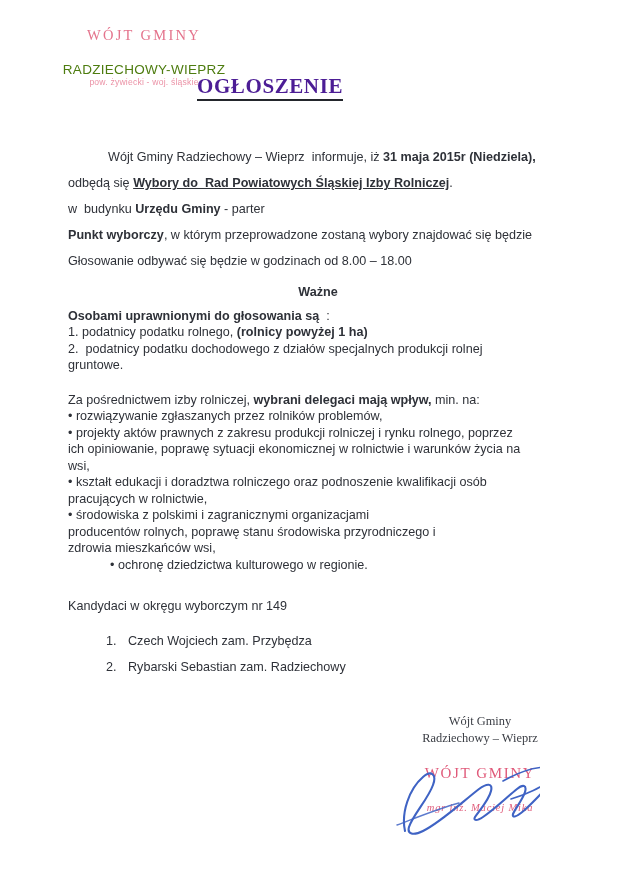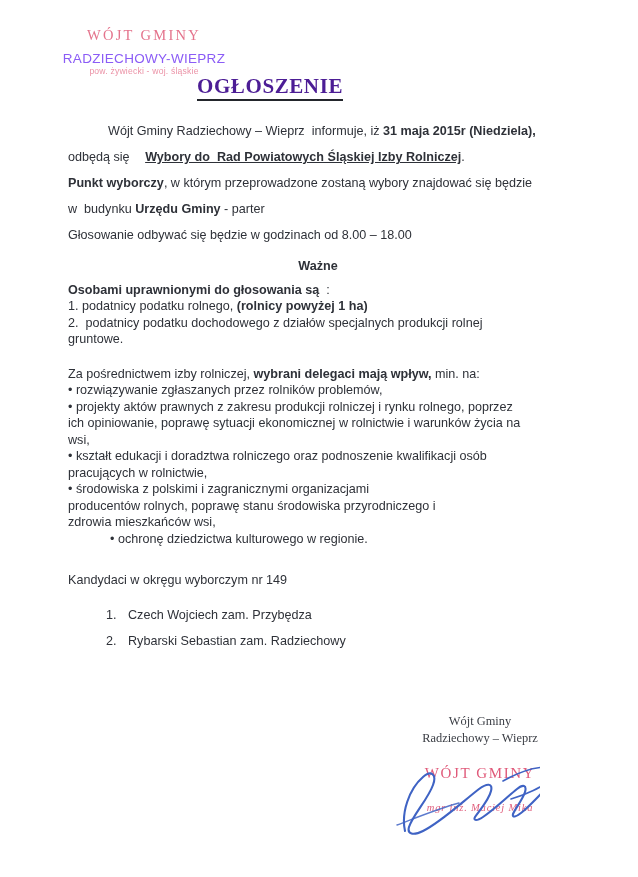--- a/index.html
+++ b/index.html
@@ -35,22 +35,22 @@
     font-size: 14.5px;
     letter-spacing: 2.3px;
     font-weight: 400;
     color: #e4738c;
     white-space: nowrap;
   }
   .stamp-line2 {
     font-family: "Liberation Sans", sans-serif;
     font-size: 13.5px;
     letter-spacing: 0.3px;
-    color: #8b5cf6;
-    margin-top: 8px;
+    color: #4d7c0f;
+    margin-top: 19px;
     white-space: nowrap;
   }
   .stamp-line3 {
     font-family: Liberation Sans, sans-serif;
     font-size: 8.6px;
     letter-spacing: 0.2px;
     color: #eb92a6;
     margin-top: 1px;
     white-space: nowrap;
   }
@@ -70,31 +70,31 @@
   }
   .doc-title span {
     border-bottom: 2px solid #23262c;
     padding-bottom: 1px;
   }
 
   
   .body-area {
     position: absolute;
     left: 68px;
-    top: 118px;
+    top: 144px;
     width: 500px;
     font-size: 12.6px;
     line-height: 1.0;
   }
   .ln {
     white-space: pre-wrap;
     margin: 0;
   }
   b, .b { font-weight: bold; }
-  .bu { font-weight: bold; text-decoration: underline; margin-left: 12px; }
+  .bu { font-weight: bold; text-decoration: underline; }
 
   .p-intro { margin-bottom: 0; }
   .p-intro .ln { line-height: 26px; }
   .indent-first { padding-left: 40px; }
 
   .p-point .ln { line-height: 26px; }
 
   .p-wazne {
     margin-top: 12px;
     text-align: center;
@@ -193,22 +193,22 @@
   </div>
 
   <div class="body-area">
 
     <div class="p-intro">
       <p class="ln indent-first"><span>Wójt Gminy Radziechowy – Wieprz  informuje, iż </span><b>31 maja 2015r (Niedziela),</b></p>
       <p class="ln"><span>odbędą się </span><span class="bu">Wybory do  Rad Powiatowych Śląskiej Izby Rolniczej</span><span>.</span></p>
     </div>
 
     <div class="p-point">
+      <p class="ln"><span>w  budynku </span><b>Urzędu Gminy</b><span> - parter</span></p>
       <p class="ln"><b>Punkt wyborczy</b><span>, w którym przeprowadzone zostaną wybory znajdować się będzie</span></p>
-      <p class="ln"><span>w  budynku </span><b>Urzędu Gminy</b><span> - parter</span></p>
       <p class="ln">Głosowanie odbywać się będzie w godzinach od 8.00 – 18.00</p>
     </div>
 
     <div class="p-wazne">Ważne</div>
 
     <div class="block-osoby">
       <p class="ln"><b>Osobami uprawnionymi do głosowania są</b><span>  :</span></p>
       <p class="ln"><span>1. podatnicy podatku rolnego, </span><b>(rolnicy powyżej 1 ha)</b></p>
       <p class="ln">2.  podatnicy podatku dochodowego z działów specjalnych produkcji rolnej</p>
       <p class="ln">gruntowe.</p>

